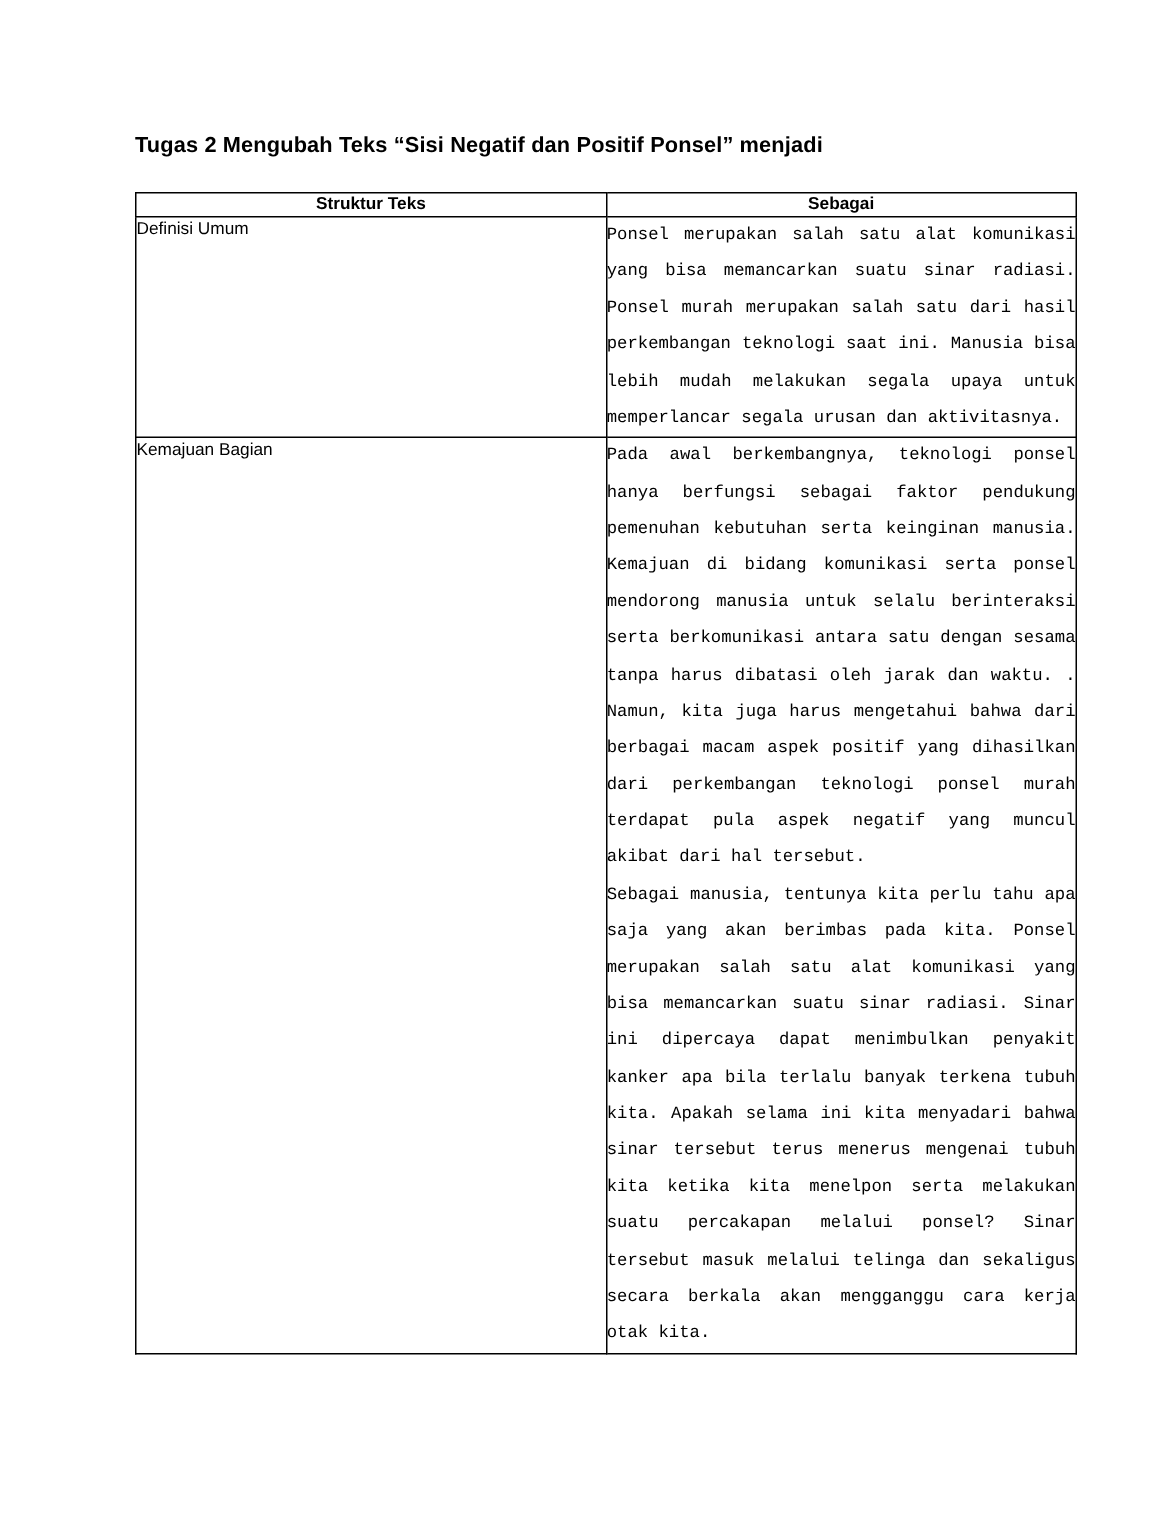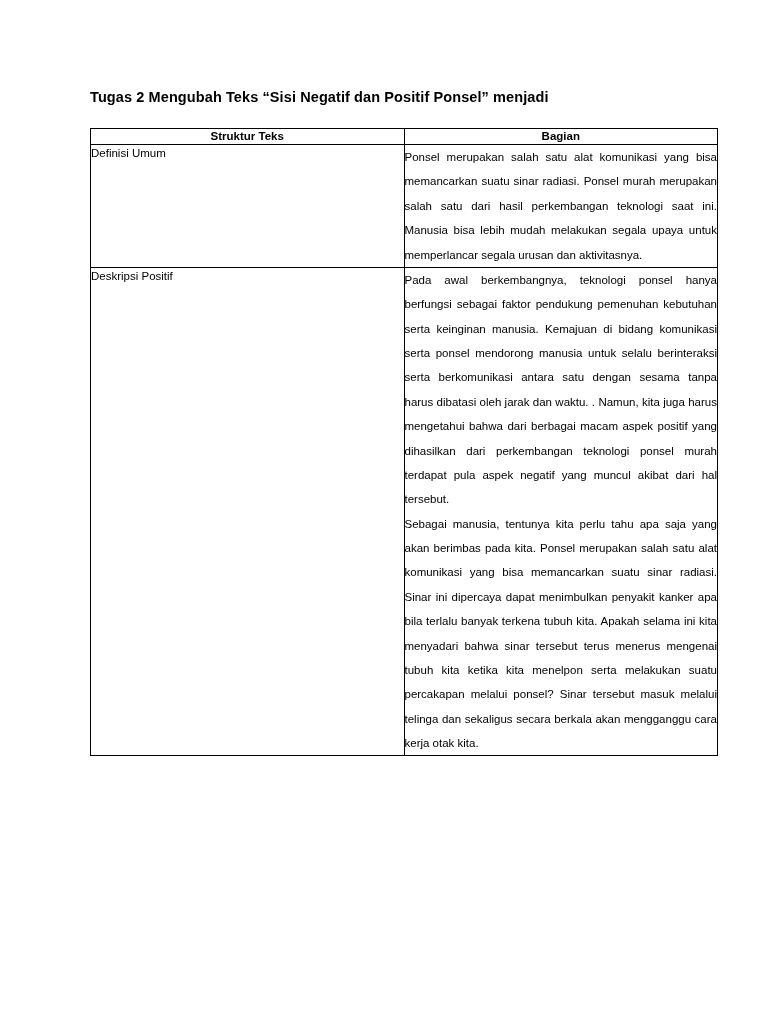--- a/index.html
+++ b/index.html
@@ -59,20 +59,21 @@
   td.sentence-cell {
     font-size: 11.5px;
     padding: 7px 12px 8px 12px;
     line-height: 2.12;
     text-align: justify;
     text-justify: inter-word;
     hyphens: none;
   }
   td.sentence-cell p {
     margin: 0;
+    font-family: Liberation Mono, monospace;
   }
   td.sentence-cell p + p {
     margin-top: 0px;
   }
   
   .clip-row td {
     border-bottom: 1px solid #000;
   }
 </style>
 </head>
@@ -81,32 +82,32 @@
 <div class="page">
 
   <div class="doc-title">
     <span>Tugas 2 Mengubah Teks “Sisi Negatif dan Positif Ponsel” menjadi</span>
   </div>
 
   <table class="obs-table">
     <thead>
       <tr>
         <th class="col-head">Struktur Teks</th>
-        <th class="col-head">Bagian</th>
+        <th class="col-head">Sebagai</th>
       </tr>
     </thead>
     <tbody>
       <tr>
         <td class="struct-cell">Definisi Umum</td>
         <td class="sentence-cell">
           <p>Ponsel merupakan salah satu alat komunikasi yang bisa memancarkan suatu sinar radiasi. Ponsel murah merupakan salah satu dari hasil perkembangan teknologi saat ini. Manusia bisa lebih mudah melakukan segala upaya untuk memperlancar segala urusan dan aktivitasnya.</p>
         </td>
       </tr>
       <tr>
-        <td class="struct-cell">Deskripsi Positif</td>
+        <td class="struct-cell">Kemajuan Bagian</td>
         <td class="sentence-cell">
           <p>Pada awal berkembangnya, teknologi ponsel hanya berfungsi sebagai faktor pendukung pemenuhan kebutuhan serta keinginan manusia.   Kemajuan di bidang komunikasi serta ponsel mendorong manusia untuk selalu berinteraksi serta berkomunikasi antara satu dengan sesama tanpa harus dibatasi oleh jarak dan waktu. . Namun, kita juga harus mengetahui bahwa dari berbagai macam aspek positif yang dihasilkan dari perkembangan teknologi ponsel murah terdapat pula aspek negatif yang muncul akibat dari hal tersebut.</p>
           <p>Sebagai manusia, tentunya kita perlu tahu apa saja yang akan berimbas pada kita. Ponsel merupakan salah satu alat komunikasi yang bisa memancarkan suatu sinar radiasi. Sinar ini dipercaya dapat menimbulkan penyakit kanker apa bila terlalu banyak terkena tubuh kita. Apakah selama ini kita menyadari bahwa sinar tersebut terus menerus mengenai tubuh kita ketika kita menelpon serta melakukan suatu percakapan melalui ponsel? Sinar  tersebut masuk melalui telinga dan sekaligus secara berkala akan mengganggu cara kerja otak kita.</p>
         </td>
       </tr>
     </tbody>
   </table>
 
 </div>
 

